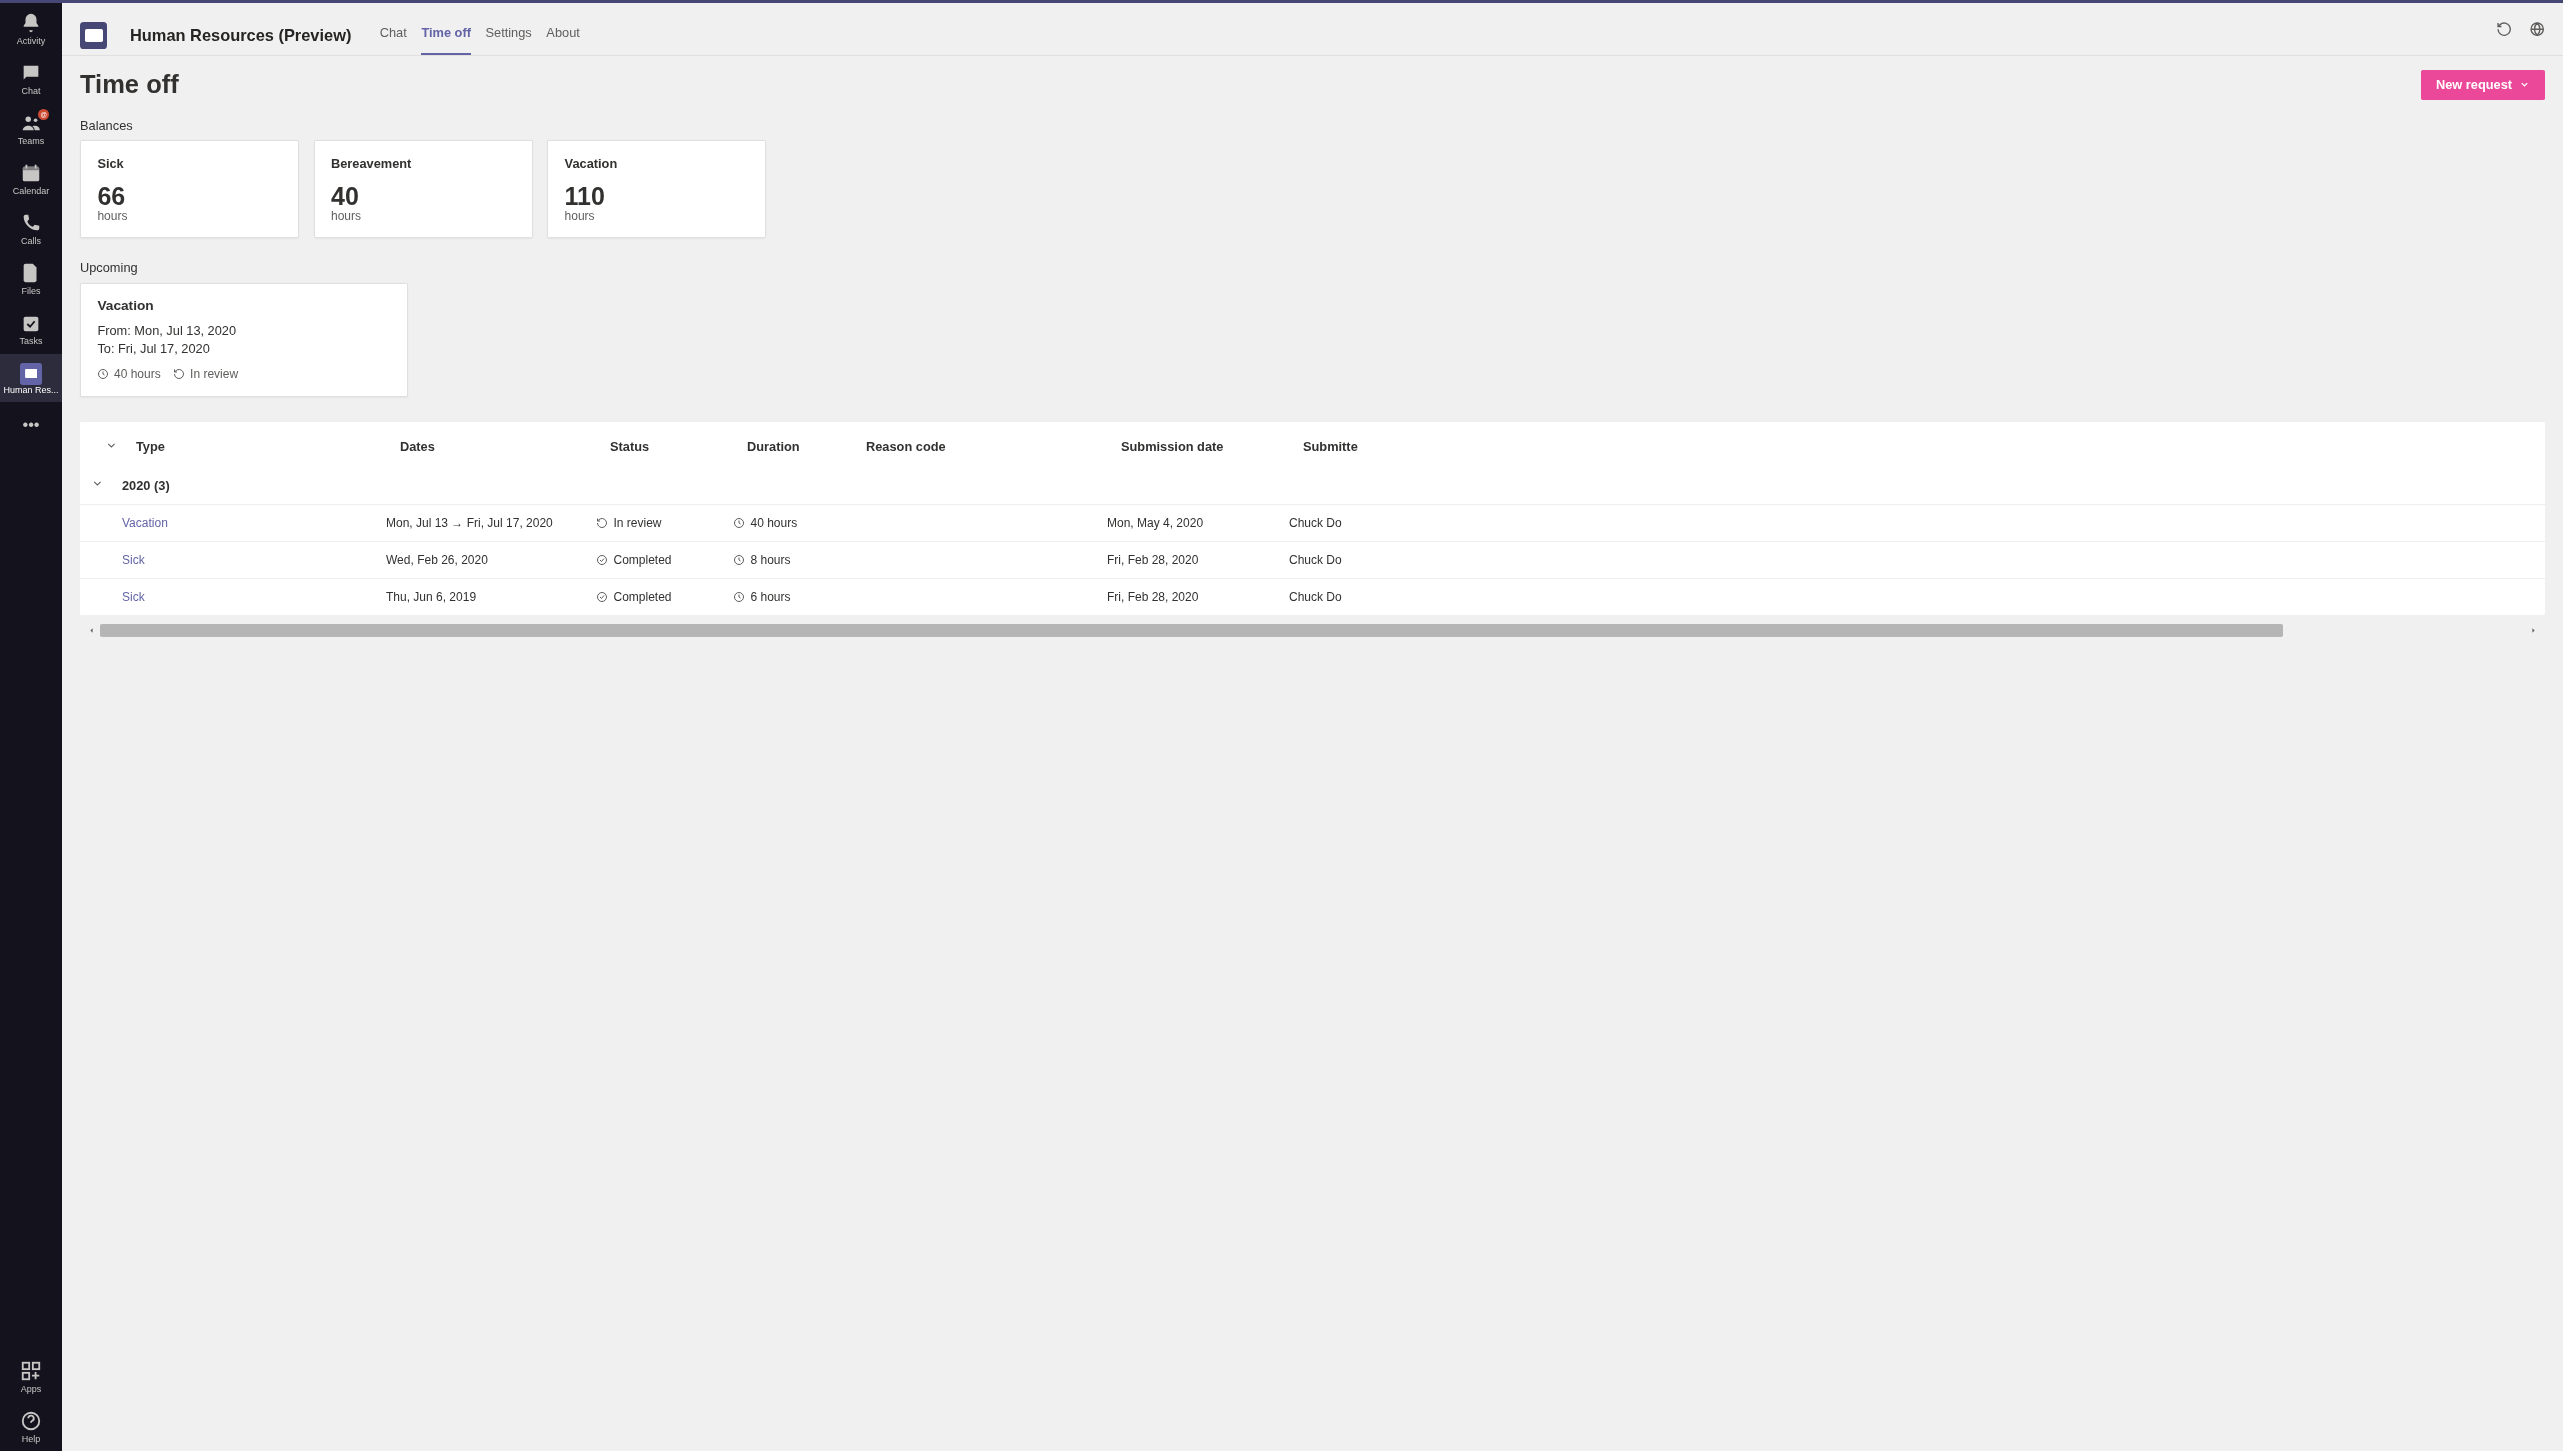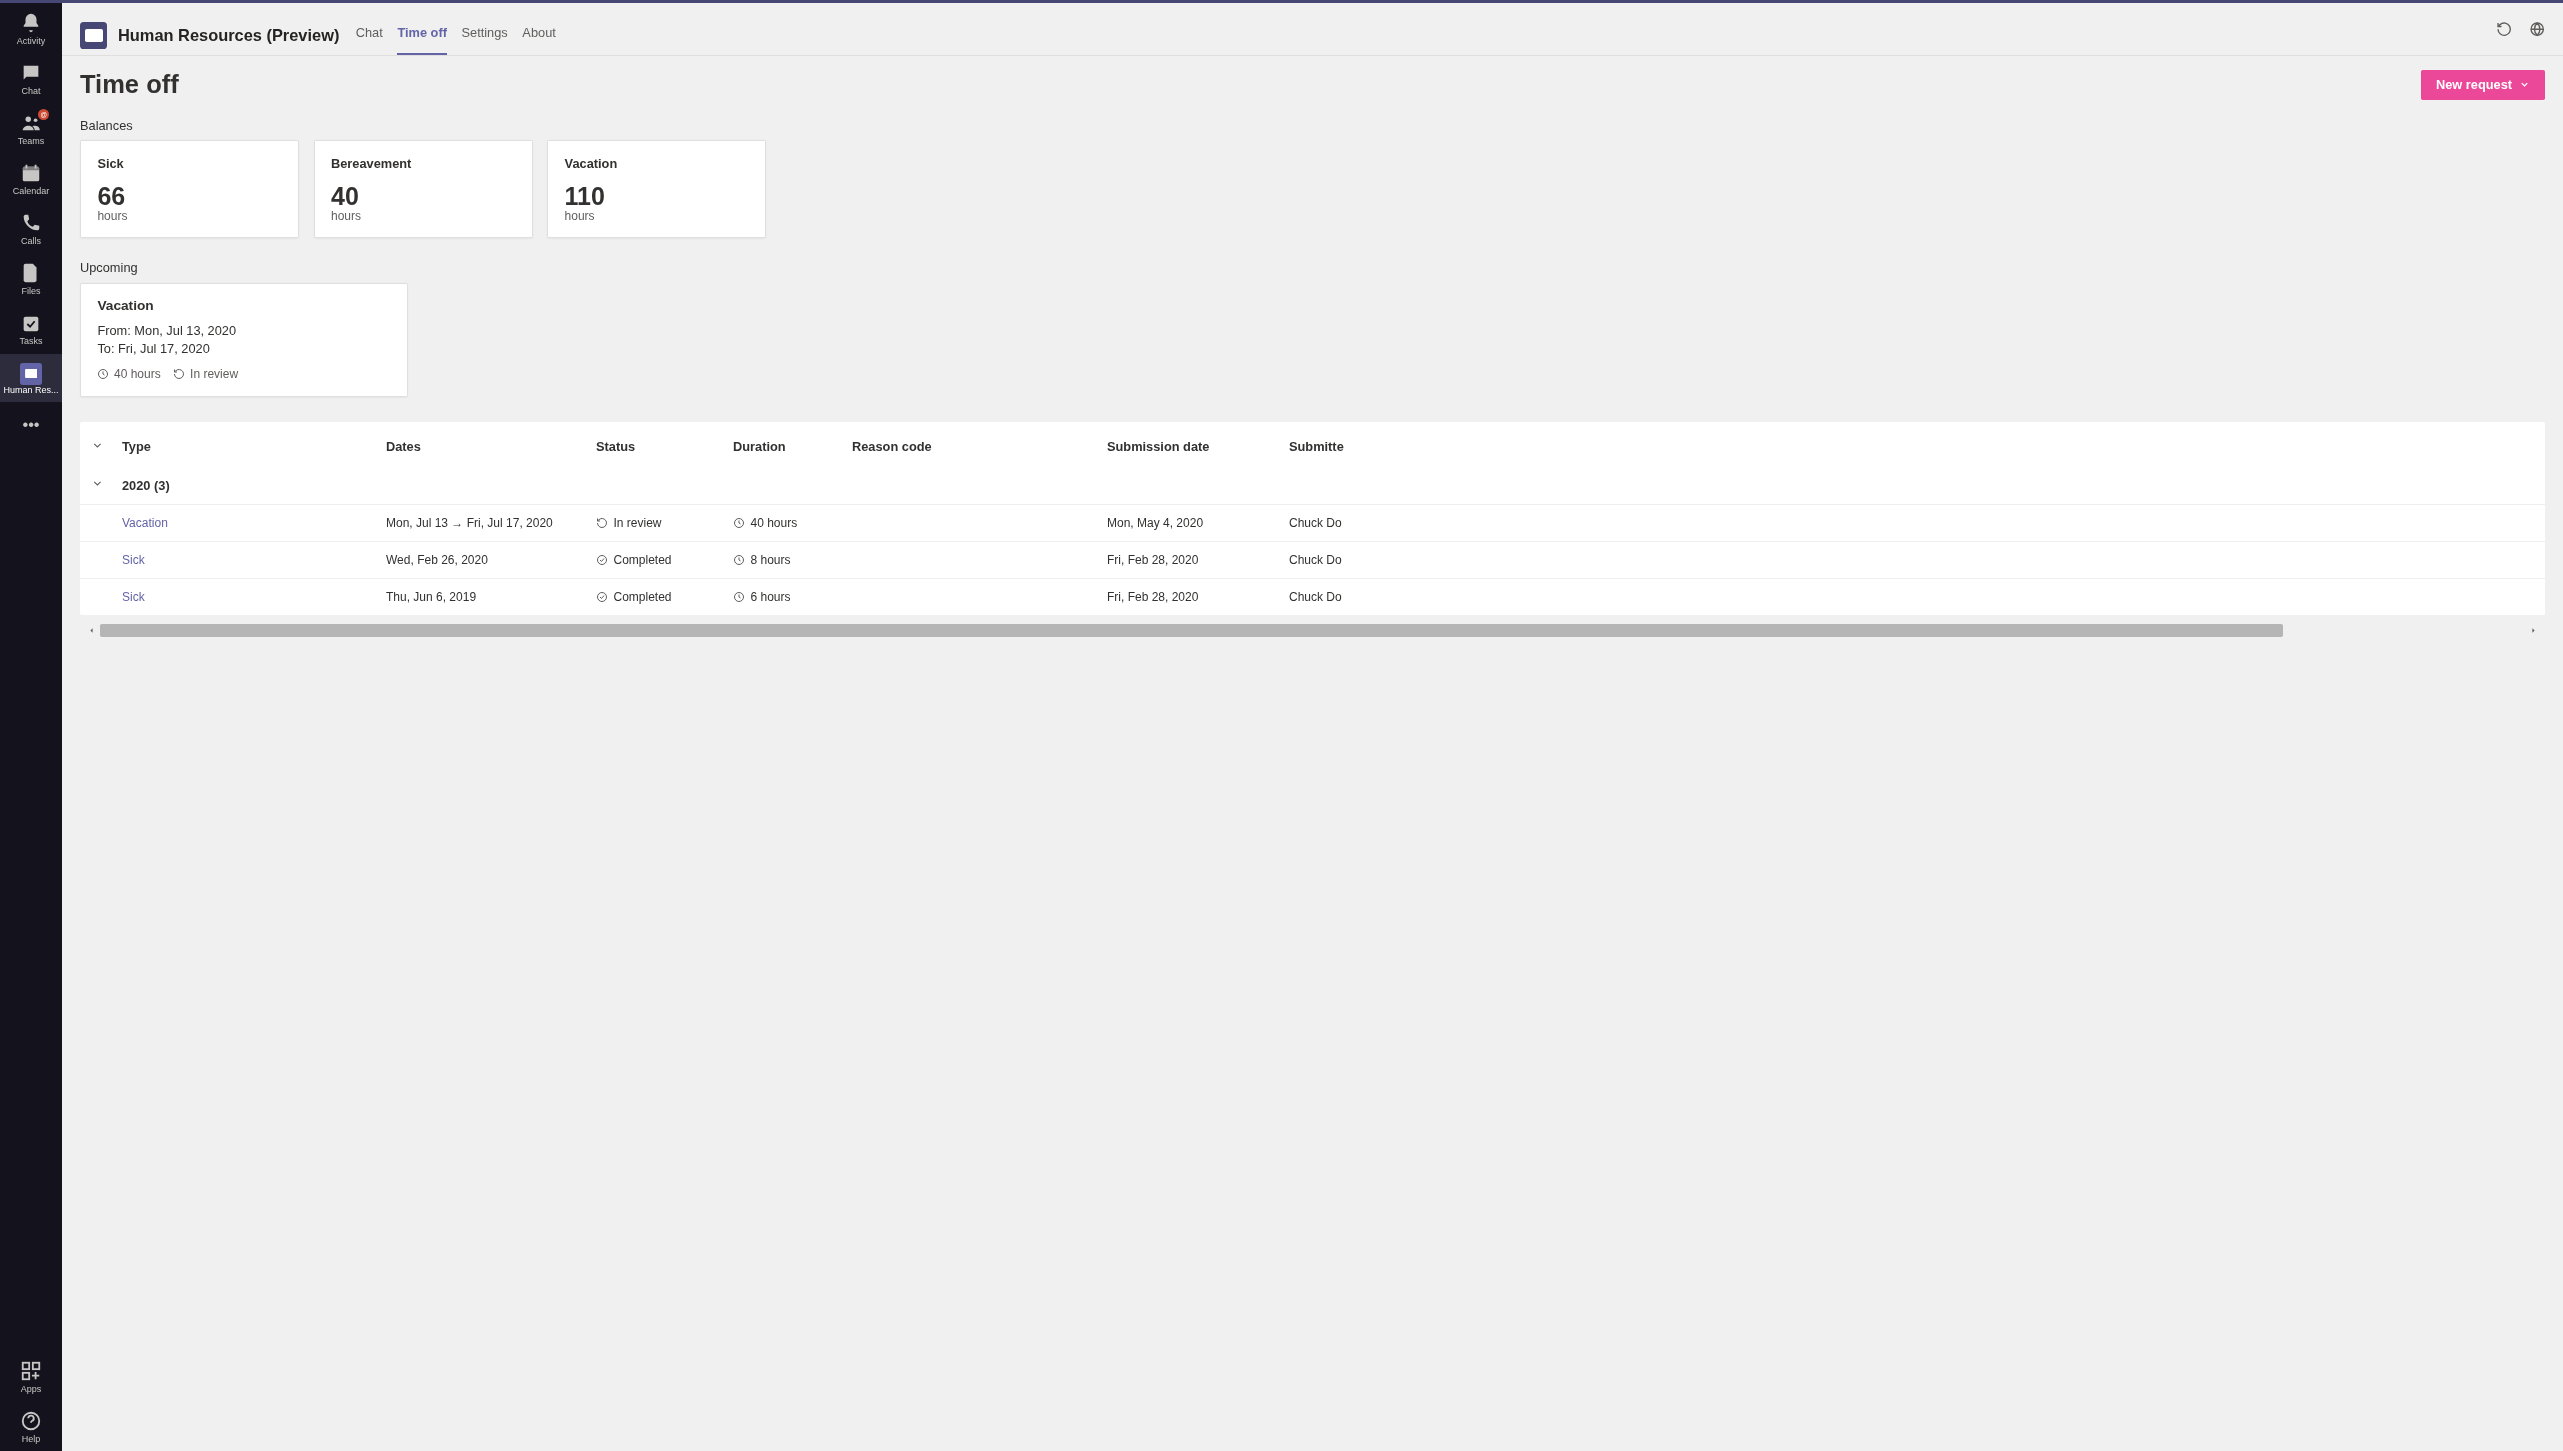--- a/index.html
+++ b/index.html
@@ -11,21 +11,21 @@
     .sidebar-item.active { background: #2d2c3c; color: #fff; }
     .sidebar-item .icon { width: 22px; height: 22px; display: flex; align-items: center; justify-content: center; margin-bottom: 1.8px; }
     .sidebar-item .label { font-size: 9px; text-align: center; }
     .sidebar-spacer { flex: 1; }
     .badge { position: absolute; top: 5.5px; right: 12.8px; width: 11px; height: 11px; background: #cc4a31; border-radius: 50%; font-size: 6.4px; color: #fff; display: flex; align-items: center; justify-content: center; }
     .hr-icon-app { width: 22px; height: 22px; background: #6264a7; border-radius: 2.7px; display: flex; align-items: center; justify-content: center; color: #fff; font-size: 9px; }
     .more-dots { font-size: 16.4px; padding: 12.8px 0; text-align: center; cursor: pointer; }
     
     
     .main { flex: 1; display: flex; flex-direction: column; background: #f0f0f0; overflow: hidden; }
-    .header { display: flex; align-items: center; padding: 12.8px 18px 0 18px; background: #f0f0f0; }
+    .header { display: flex; align-items: center; padding: 12.8px 18px 0 18px; background: #f0f0f0; gap: 12px; }
     .app-icon { width: 27px; height: 27px; background: #464775; border-radius: 3.6px; display: flex; align-items: center; justify-content: center; margin-right: 11px; }
     .app-icon-inner { width: 18px; height: 12.8px; background: #fff; border-radius: 1.8px; }
     .app-title { font-size: 16.4px; font-weight: 700; color: #252423; margin-right: 16.4px; }
     .header-tabs { display: flex; gap: 14.6px; }
     .header-tab { font-size: 12.8px; color: #605e5c; padding: 9px 0 12.8px; cursor: pointer; border-bottom: 2.7px solid transparent; }
     .header-tab.active { color: #6264a7; font-weight: 600; border-bottom-color: #6264a7; }
     .header-actions { margin-left: auto; display: flex; gap: 16.4px; align-items: center; padding-bottom: 12.8px; }
     .header-action-icon { width: 16.4px; height: 16.4px; cursor: pointer; color: #605e5c; }
     .header-divider { border-bottom: 0.9px solid #e1dfdd; margin: 0 0; }
     
@@ -51,21 +51,21 @@
     .upcoming-meta { display: flex; gap: 12.8px; margin-top: 9px; font-size: 12px; color: #605e5c; }
     .meta-item { display: flex; align-items: center; gap: 4.6px; }
     .meta-icon { width: 12px; height: 12px; }
     
     .sub-tabs { display: flex; gap: 25.5px; border-bottom: 0.9px solid #e1dfdd; margin-bottom: 7.3px; padding-left: 7.3px; }
     .sub-tab { font-size: 12.8px; color: #605e5c; padding: 9px 0 11px; cursor: pointer; border-bottom: 2.7px solid transparent; margin-bottom: -0.9px; }
     .sub-tab.active { color: #323130; font-weight: 600; border-bottom-color: #6264a7; }
     
     .table-wrapper { background: #fff; border-radius: 1.8px; }
     .table-header, .table-row, .group-row { display: grid; grid-template-columns: 42px 264px 210px 137px 119px 255px 182px 109px; align-items: center; padding: 11px 0; }
-    .table-header { font-size: 12.8px; font-weight: 600; color: #323130; border-bottom: 0.9px solid transparent; padding-top: 16.4px; }
+    .table-header { font-size: 12.8px; font-weight: 600; color: #323130; border-bottom: 0.9px solid transparent; padding-top: 16.4px; padding-left: 14px; }
     .th-chev { padding-left: 11px; color: #605e5c; cursor: pointer; }
     .group-row { font-weight: 600; font-size: 12.8px; color: #323130; }
     .group-chev { padding-left: 11px; color: #605e5c; cursor: pointer; }
     .table-row { font-size: 12px; color: #323130; border-top: 0.9px solid #eee; }
     .table-row .link { color: #6264a7; cursor: pointer; }
     .status-cell, .duration-cell { display: flex; align-items: center; gap: 5.5px; }
     .small-icon { width: 12px; height: 12px; color: #605e5c; flex-shrink: 0; }
     
     .scroll-track { display: flex; align-items: center; padding: 3.6px 7.3px; background: #f0f0f0; margin-top: 5.5px; }
     .scroll-arrow { width: 9px; height: 9px; color: #605e5c; cursor: pointer; }

